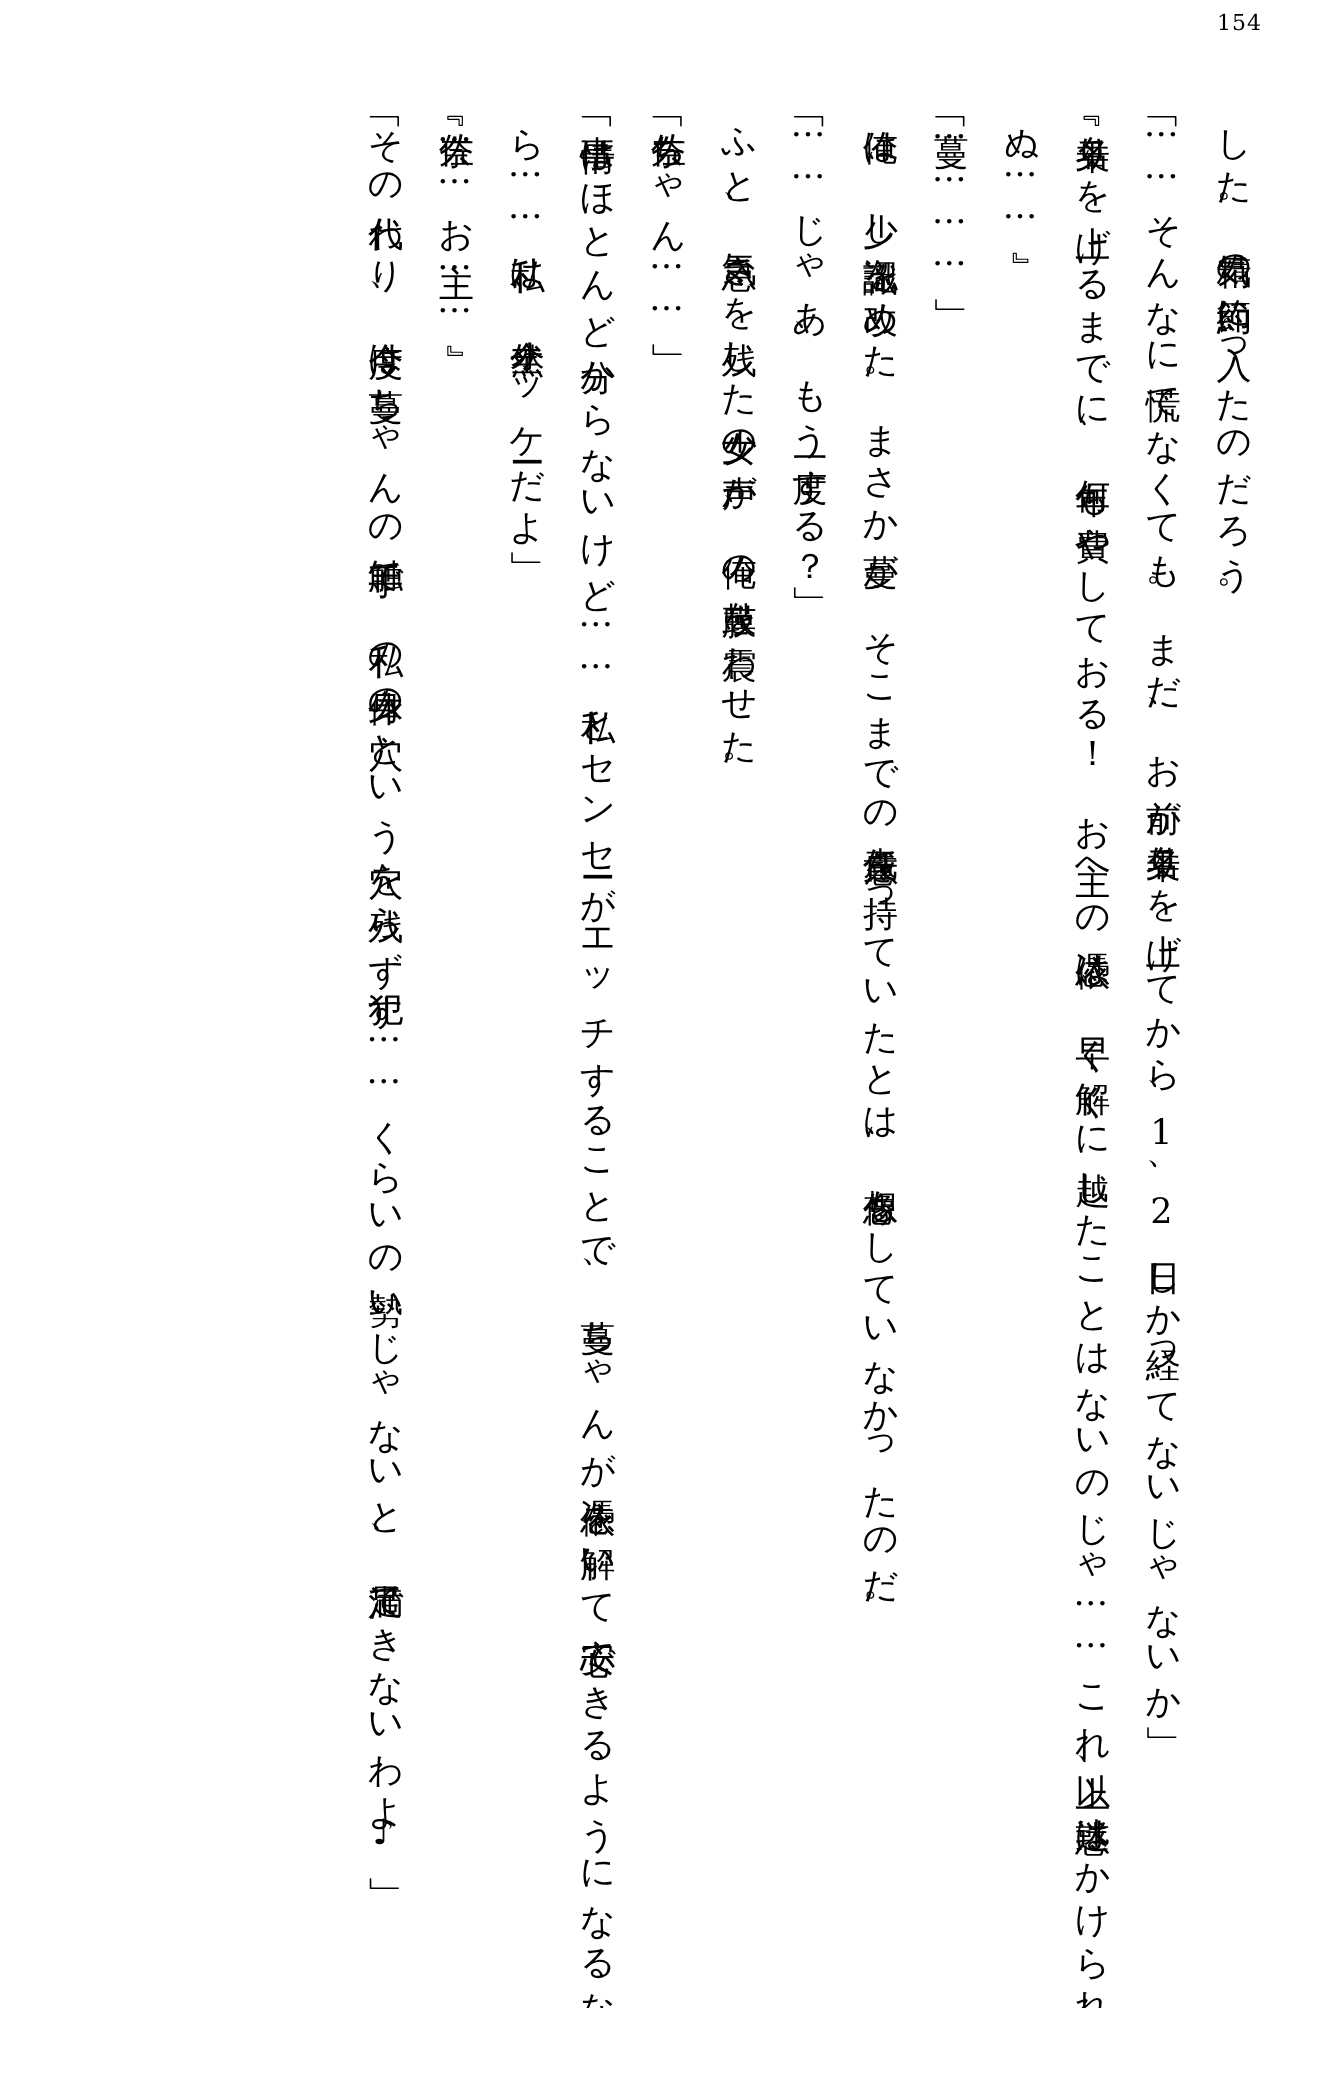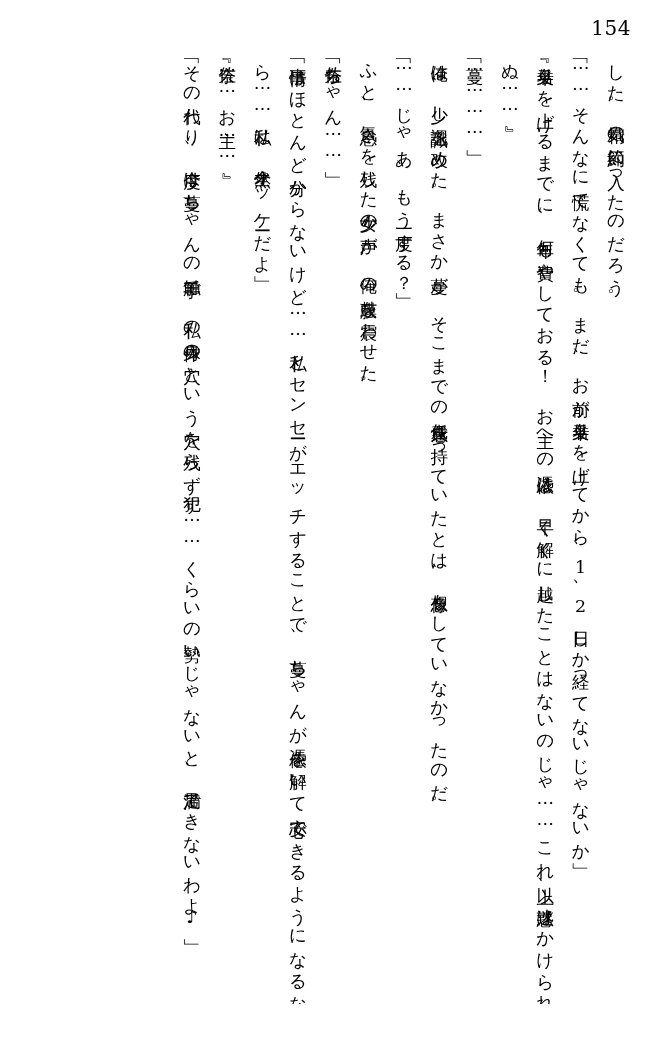--- a/index.html
+++ b/index.html
@@ -20,23 +20,23 @@
     position: absolute;
     top: 0;
     left: 0;
     width: 669px;
     height: 1050px;
     box-sizing: border-box;
   }
 
   .page-number {
     position: absolute;
-    top: 16px;
+    top: 5px;
     right: 38px;
-    font-size: 20px;
+    font-size: 11px;
     letter-spacing: 0.5px;
     font-family: "DejaVu Serif", "Liberation Serif", serif;
     color: #000;
   }
 
   .text-body {
     position: absolute;
     top: 52px;
     right: 36px;
     left: 34px;

